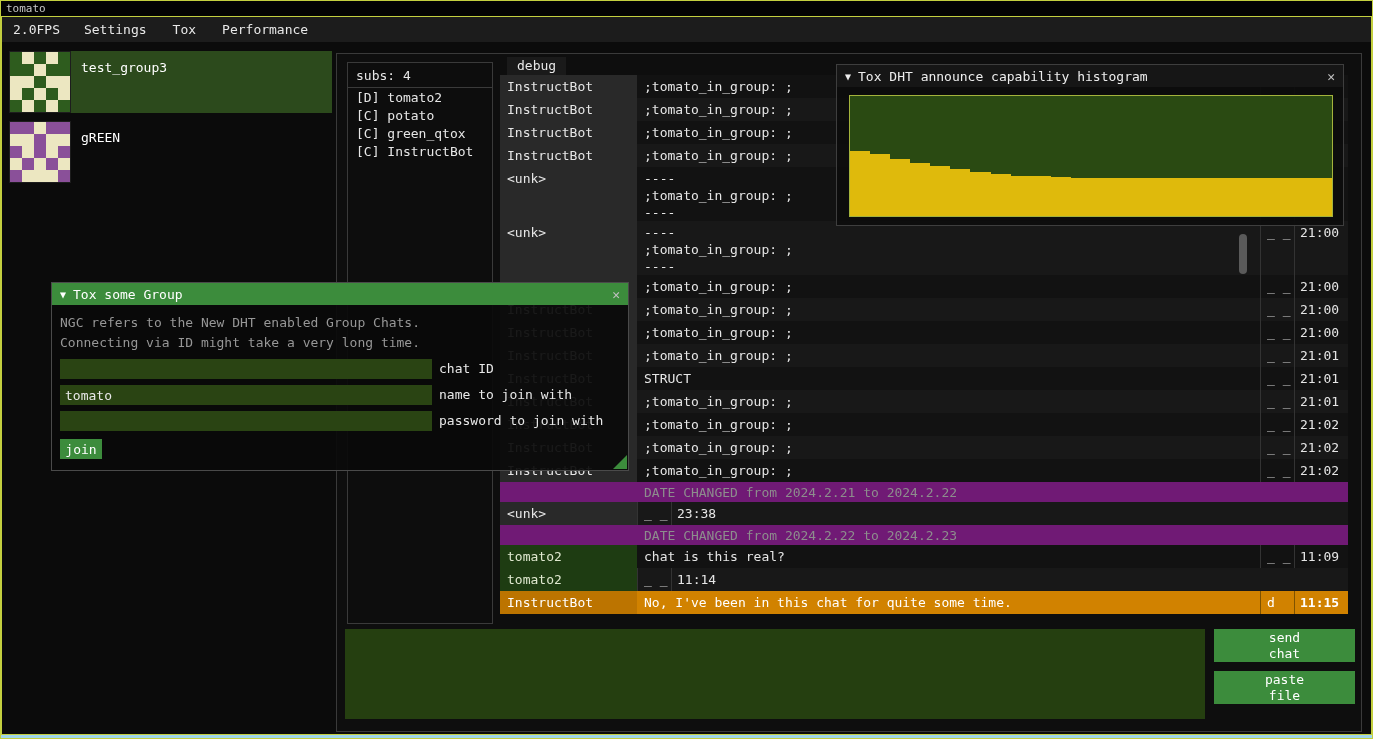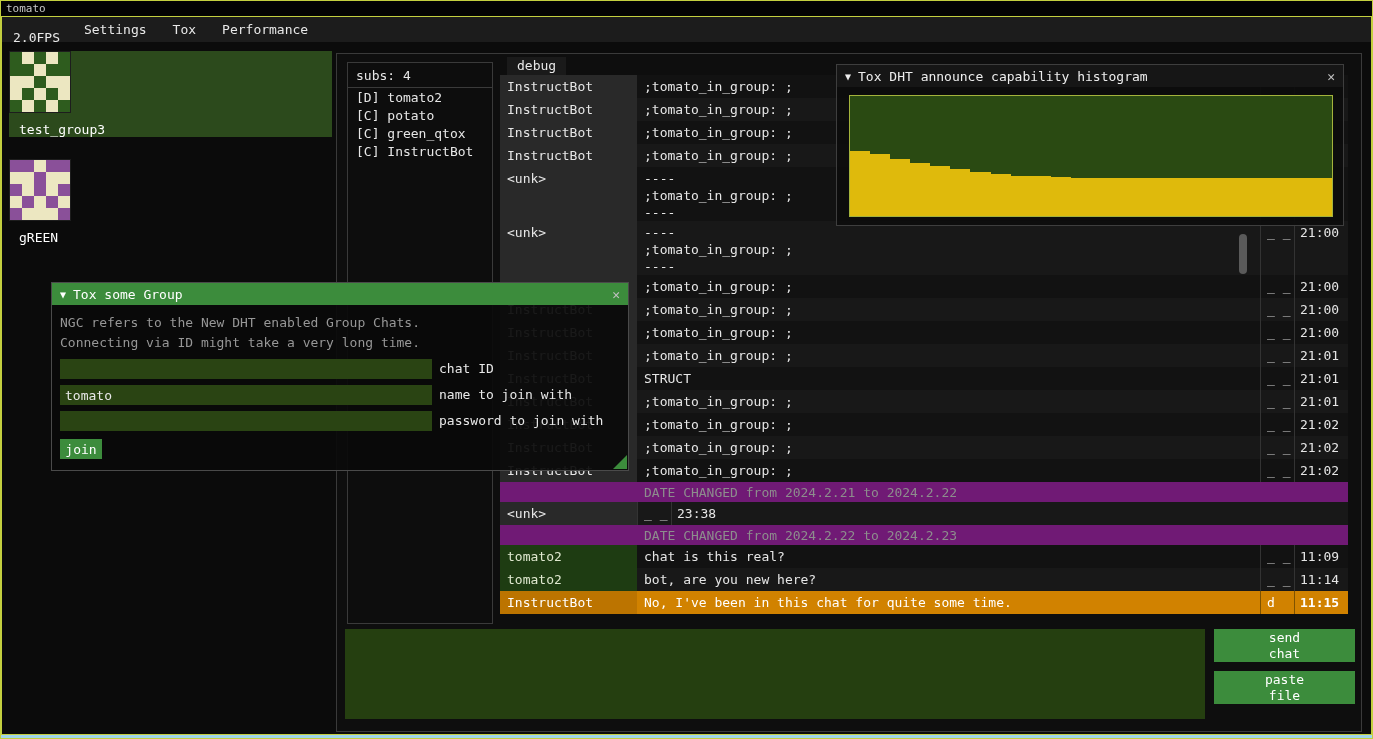--- a/index.html
+++ b/index.html
@@ -8,26 +8,26 @@
     background:#0b0b0b; border:1px solid #c3cf3f; color:#e6e6e6; font-size:13px;
   }
   .titlebar { position:absolute; left:0; top:0; right:0; height:16px; background:#030303;
     color:#c8c8c8; font-size:11px; line-height:15px; padding-left:5px; }
   .app-frame { position:absolute; left:0; top:15px; right:0; bottom:3px;
     border:1px solid #c3cf3f; pointer-events:none; }
   .bottom-frame { position:absolute; left:0; right:0; bottom:0; height:3px; background:#9fd6ea; }
 
   .menubar { position:absolute; left:1px; top:16px; right:1px; height:25px; background:#1c1c1c;
     display:flex; align-items:stretch; color:#e8e8e8; }
-  .menu-fps { padding:8px 11px; line-height:25px; }
+  .menu-fps { padding:0 11px; line-height:25px; }
   .menu-items { display:flex; }
   .menu-item { padding:0 13px; line-height:25px; cursor:default; }
 
   .sidebar { position:absolute; left:8px; top:50px; width:323px; }
-  .group-row { display:flex; margin-bottom:22px; min-height:62px;flex-direction:column; }
+  .group-row { display:flex; margin-bottom:8px; min-height:62px; }
   .group-row.selected { background:#2c4a1c; }
   .avatar { width:62px; height:62px; flex:none; display:grid;
     grid-template-columns:repeat(5,1fr); grid-template-rows:repeat(5,1fr); border:1px solid #1d1d1d; }
   .group-label { padding:9px 0 0 10px; color:#ffffff; }
 
   .main-window { position:absolute; left:335px; top:52px; width:1026px; height:679px;
     background:#0e0e0e; border:1px solid #3a3a3a; }
   .subs-panel { position:absolute; left:10px; top:8px; width:146px; height:562px;
     border:1px solid #3a3a3a; background:#0d0d0d; }
   .subs-title { padding:5px 8px 4px; }
@@ -316,23 +316,20 @@
       <div class="row msg vgreen">
         <div class="cell name">tomato2</div>
         <div class="cell msgtext">
           <div>chat is this real?</div>
         </div>
         <div class="cell flags">_ _</div>
         <div class="cell time">11:09</div>
       </div>
       <div class="row msg alt vgreen">
         <div class="cell name">tomato2</div>
-        <div class="cell msgtext">
-          <div>bot, are you new here?</div>
-        </div>
         <div class="cell flags">_ _</div>
         <div class="cell time">11:14</div>
       </div>
       <div class="row msg vorange">
         <div class="cell name">InstructBot</div>
         <div class="cell msgtext">
           <div>No, I've been in this chat for quite some time.</div>
         </div>
         <div class="cell flags">d</div>
         <div class="cell time">11:15</div>

